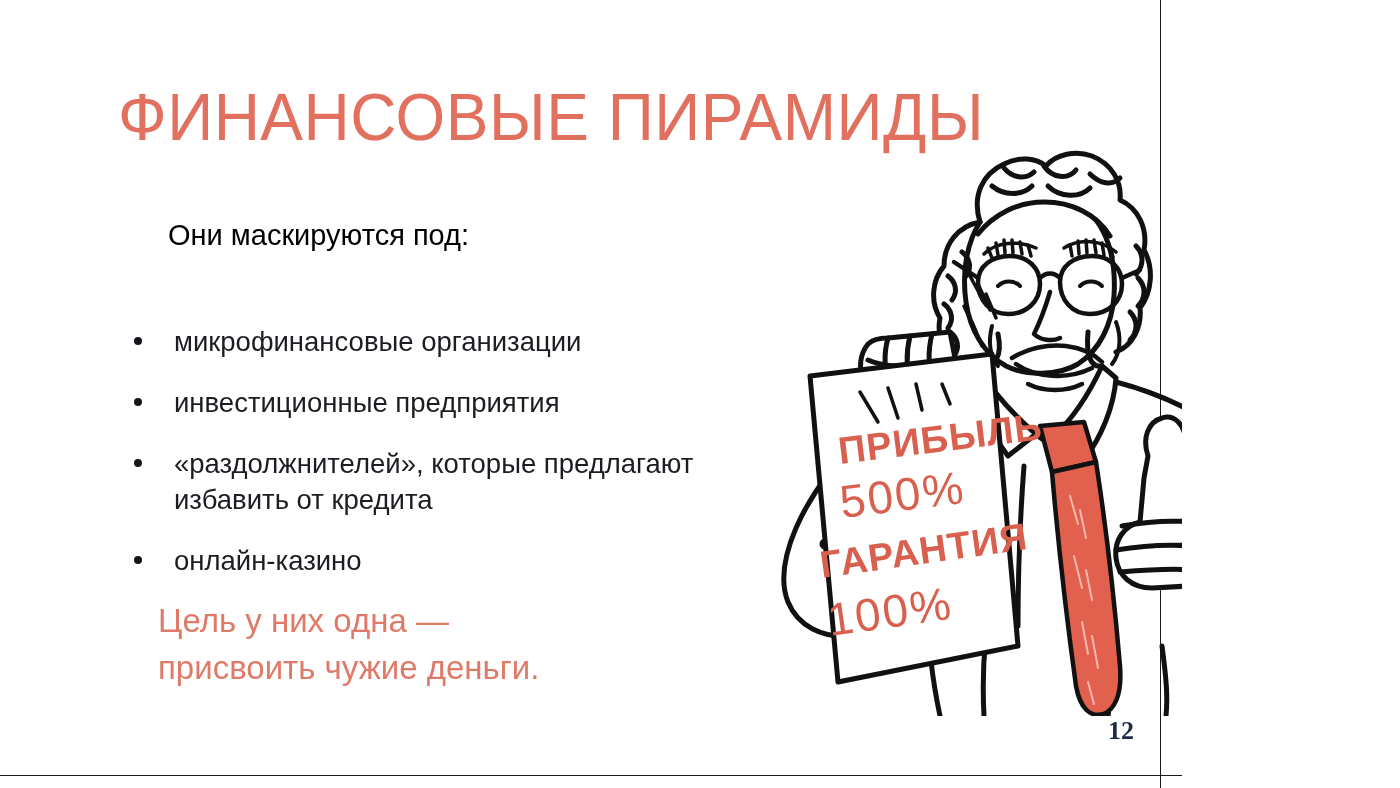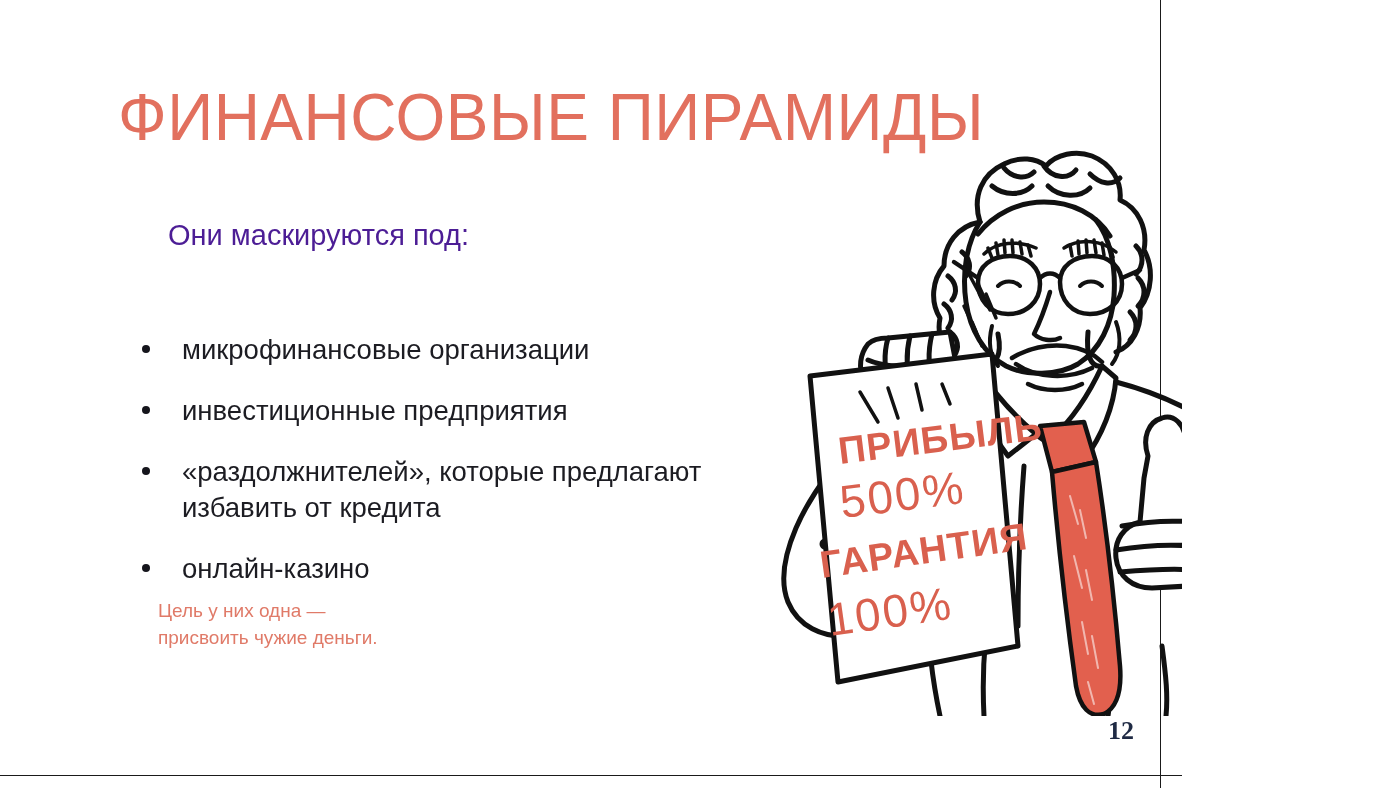--- a/index.html
+++ b/index.html
@@ -60,21 +60,21 @@
     line-height: 1.2;
     white-space: nowrap;
   }
 
   
   .bullets {
     position: absolute;
     left: 118px;
     top: 316px;
     width: 580px;
-    margin: 16px;
+    margin: 8px;
     padding: 0;
     list-style: none;
   }
   .bullet-row {
     position: relative;
     display: block;
     padding-left: 48px;
     margin-bottom: 26px;
     font-size: 27.5px;
     line-height: 1.28;
@@ -91,21 +91,21 @@
     border-radius: 50%;
     background: #15151c;
   }
   .bullet-text { display: block; }
 
   
   .closing {
     position: absolute;
     left: 158px;
     top: 598px;
-    font-size: 19px;
+    font-size: 33px;
     line-height: 1.42;
     font-weight: 400;
     white-space: pre-line;
   }
 
   
   .page-number {
     position: absolute;
     right: 48px;
     bottom: 42px;
@@ -128,21 +128,21 @@
 </head>
 <body>
 
 <div id="slide">
 
   <div id="slide-frame-right"></div>
   <div id="slide-frame-bottom"></div>
 
   <h1 class="title" style="color:#E2705E; margin:0;">ФИНАНСОВЫЕ ПИРАМИДЫ</h1>
 
-  <div class="subtitle" style="color:#4c1d95;">Они маскируются под:</div>
+  <div class="subtitle" style="color:#000000;">Они маскируются под:</div>
 
   <ul class="bullets">
     <li class="bullet-row">
       <span class="bullet-dot"></span>
       <span class="bullet-text">микрофинансовые организации</span>
     </li>
     <li class="bullet-row">
       <span class="bullet-dot"></span>
       <span class="bullet-text">инвестиционные предприятия</span>
     </li>

